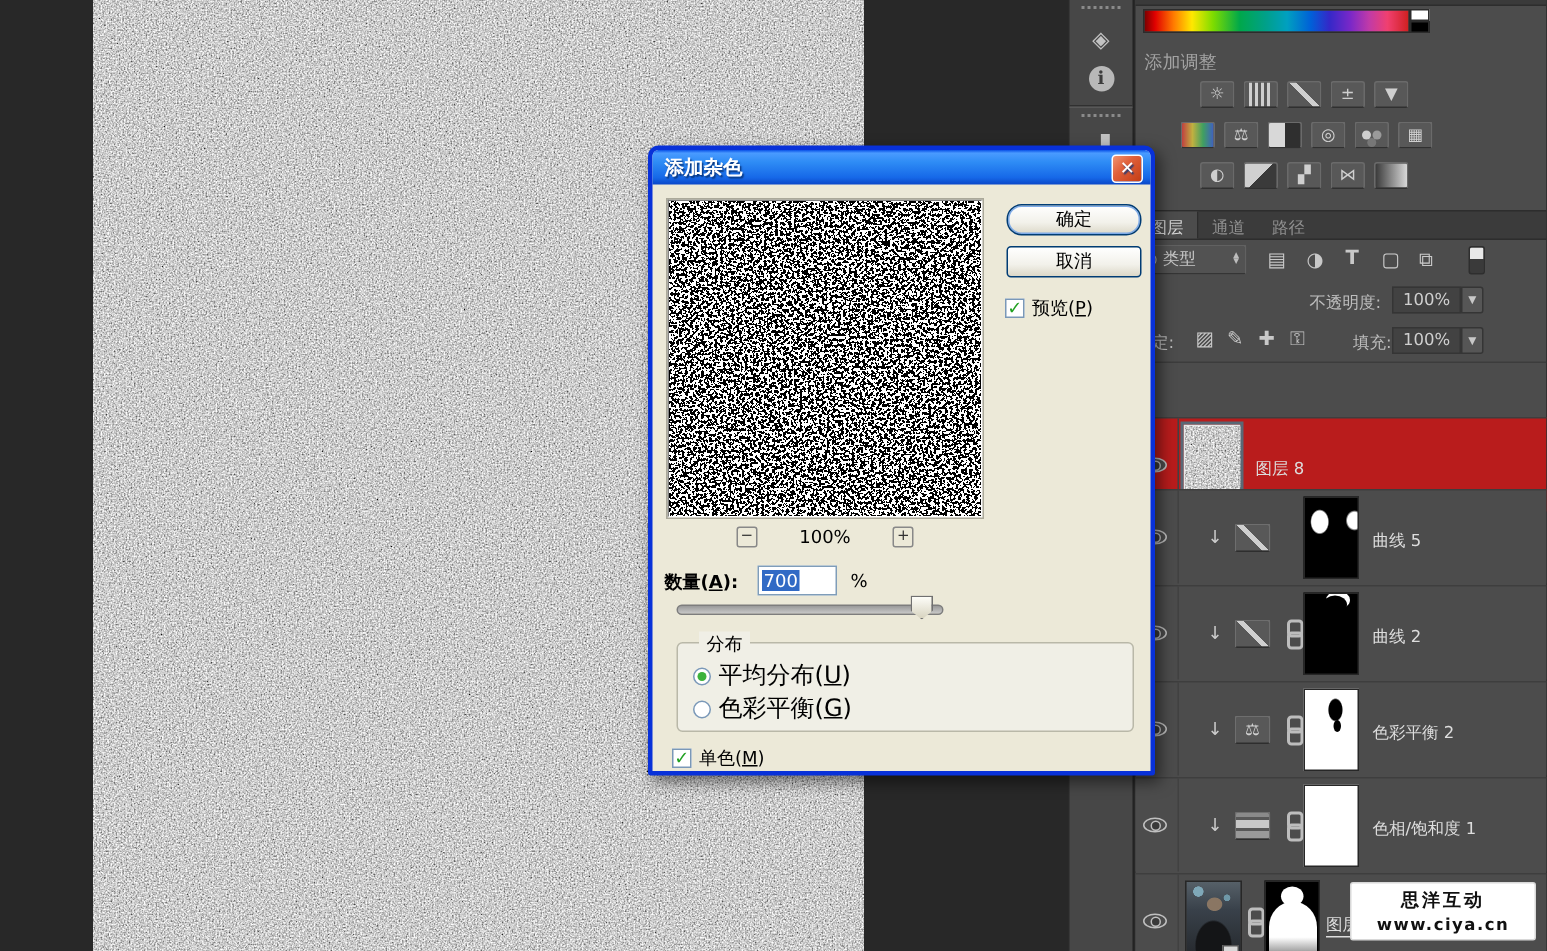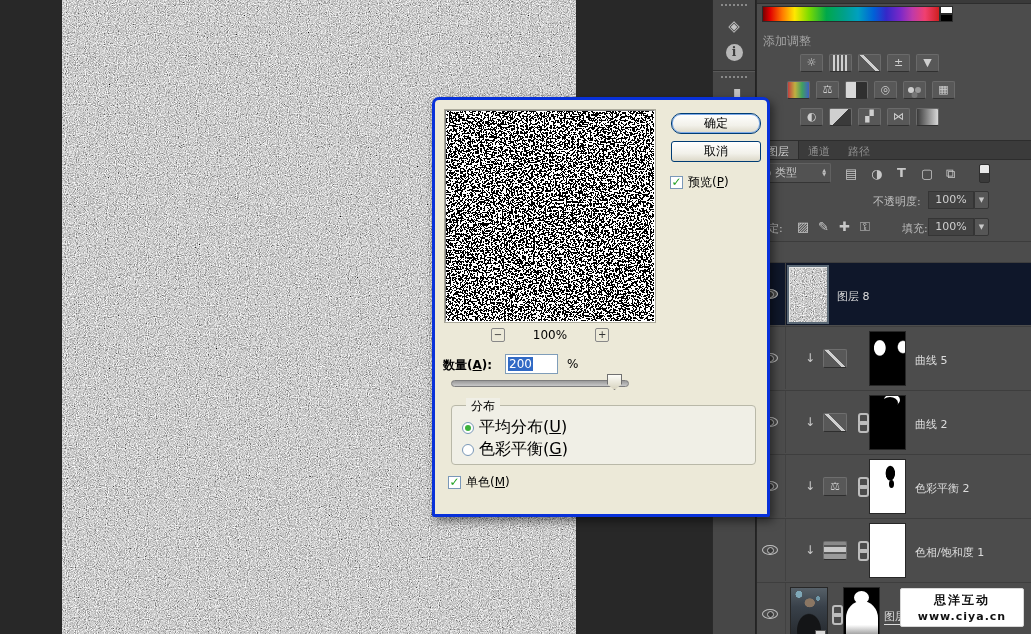--- a/index.html
+++ b/index.html
@@ -57,21 +57,21 @@
   .mini-ic { position:absolute; color:#c8c8c8; font-size:13px; }
   .valbox { position:absolute; height:18px; background:#424242; border:1px solid #353535; color:#cfcfcf;
     font-size:11px; line-height:16px; text-align:center; }
   .valarr { position:absolute; width:15px; height:18px; background:#565656; border:1px solid #353535;
     color:#c8c8c8; font-size:7px; line-height:16px; text-align:center; border-radius:0 2px 2px 0; }
   .lab { position:absolute; font-size:11px; color:#bdbdbd; }
 
   
   .layer-rows { position:absolute; top:262px; left:0; right:0; bottom:0; }
   .lrow { position:absolute; left:0; right:0; height:63px; border-top:1px solid #3e3e3e; background:#4c4c4c; }
-  .lrow.sel { background:#0f172a; }
+  .lrow.sel { background:#b91c1c;margin-top:16px; }
   .eye-wrap { position:absolute; left:5px; top:26px; }
   .eye { width:16px; height:10px; border:1px solid #c0c0c0; border-radius:50%; position:relative; background:#4c4c4c; }
   .eye::after { content:''; position:absolute; left:4px; top:1px; width:5px; height:5px; border-radius:50%;
     background:#3a3a3a; border:1px solid #c0c0c0; }
   .eye-col-div { position:absolute; left:28px; top:0; bottom:0; border-left:1px solid #414141; }
   .clip-arrow { position:absolute; left:48px; top:24px; color:#cccccc; font-size:12px; }
   .adjbadge { position:absolute; left:66px; top:22px; width:24px; height:19px; background:#585858;
     border:1px solid #6e6e6e; border-bottom-color:#2e2e2e; border-radius:2px; color:#d0d0d0;
     font-size:11px; line-height:17px; text-align:center; overflow:hidden; }
   .badge-curve { background:linear-gradient(45deg,#585858 44%,#cfcfcf 44% 56%,#585858 56%); }
@@ -346,38 +346,42 @@
         <div class="so-badge"></div>
       </div>
       <div class="chain" style="left:74px;"></div>
       <div class="maskthumb m-photo" style="left:86px;"></div>
       <div class="lname" style="left:127px;"><span class="uline">图层</span></div>
     </div>
   </div>
 </div>
 
 <div class="xp-dialog">
+  <div class="xp-title">
+    <span>添加杂色</span>
+    <span class="xp-close">✕</span>
+  </div>
   <div class="xp-body">
     <div class="preview-box">
       <svg width="208" height="210">
           <rect width="208" height="210" fill="#fff" filter="url(#fBW)"></rect>
         </svg>
     </div>
 
     <div class="zoom-row">
       <span class="zoom-btn">−</span>
       <span class="zoom-level">100%</span>
       <span class="zoom-btn">+</span>
     </div>
 
     <div class="fld-label" style="left:8px; top:257px;font-weight:bold;">
       <span>数量(</span><span class="mn">A</span><span>):</span>
     </div>
     <div class="amount-input">
-      <span class="selval">200</span>
+      <span class="selval">700</span>
     </div>
     <div class="fld-label" style="left:132px; top:257px;">%</div>
 
     <div class="slider-track"></div>
     <div class="slider-thumb"></div>
 
     <div class="groupbox">
       <div class="groupbox-label">分布</div>
       <div class="radio-row" style="top:11px;">
         <span class="radio on"></span>

